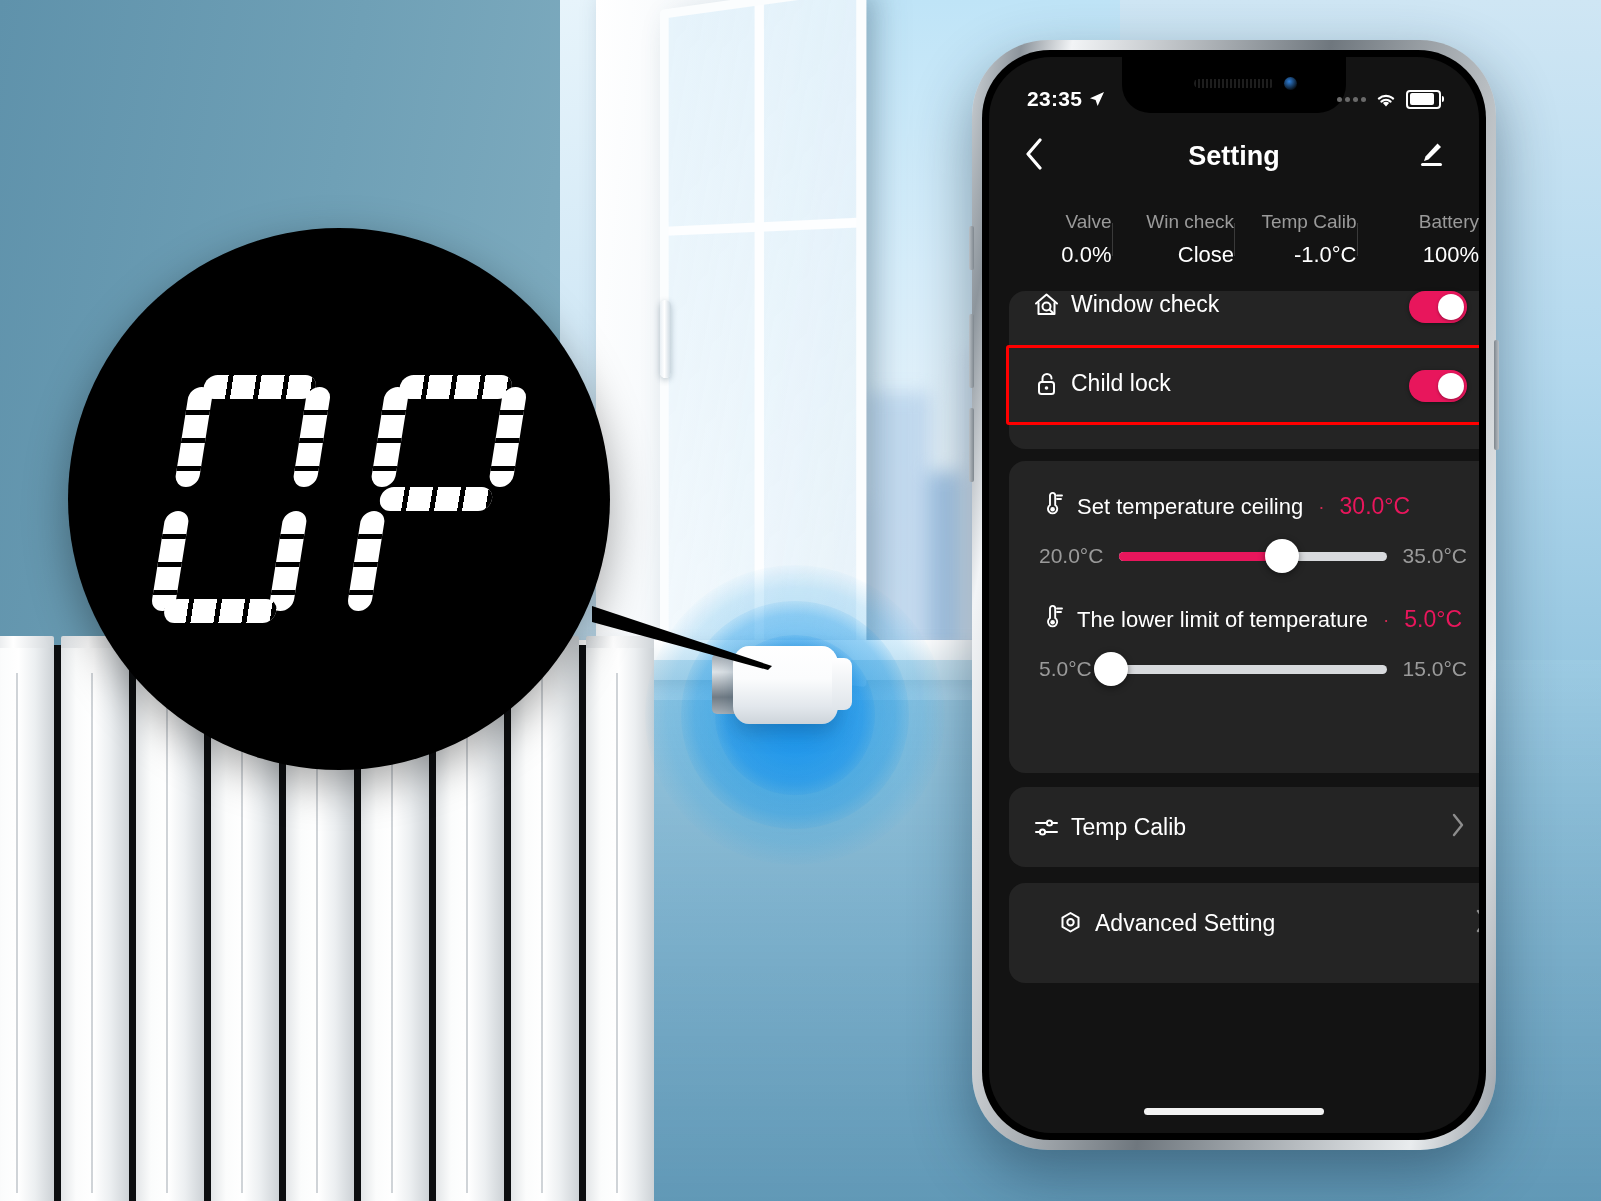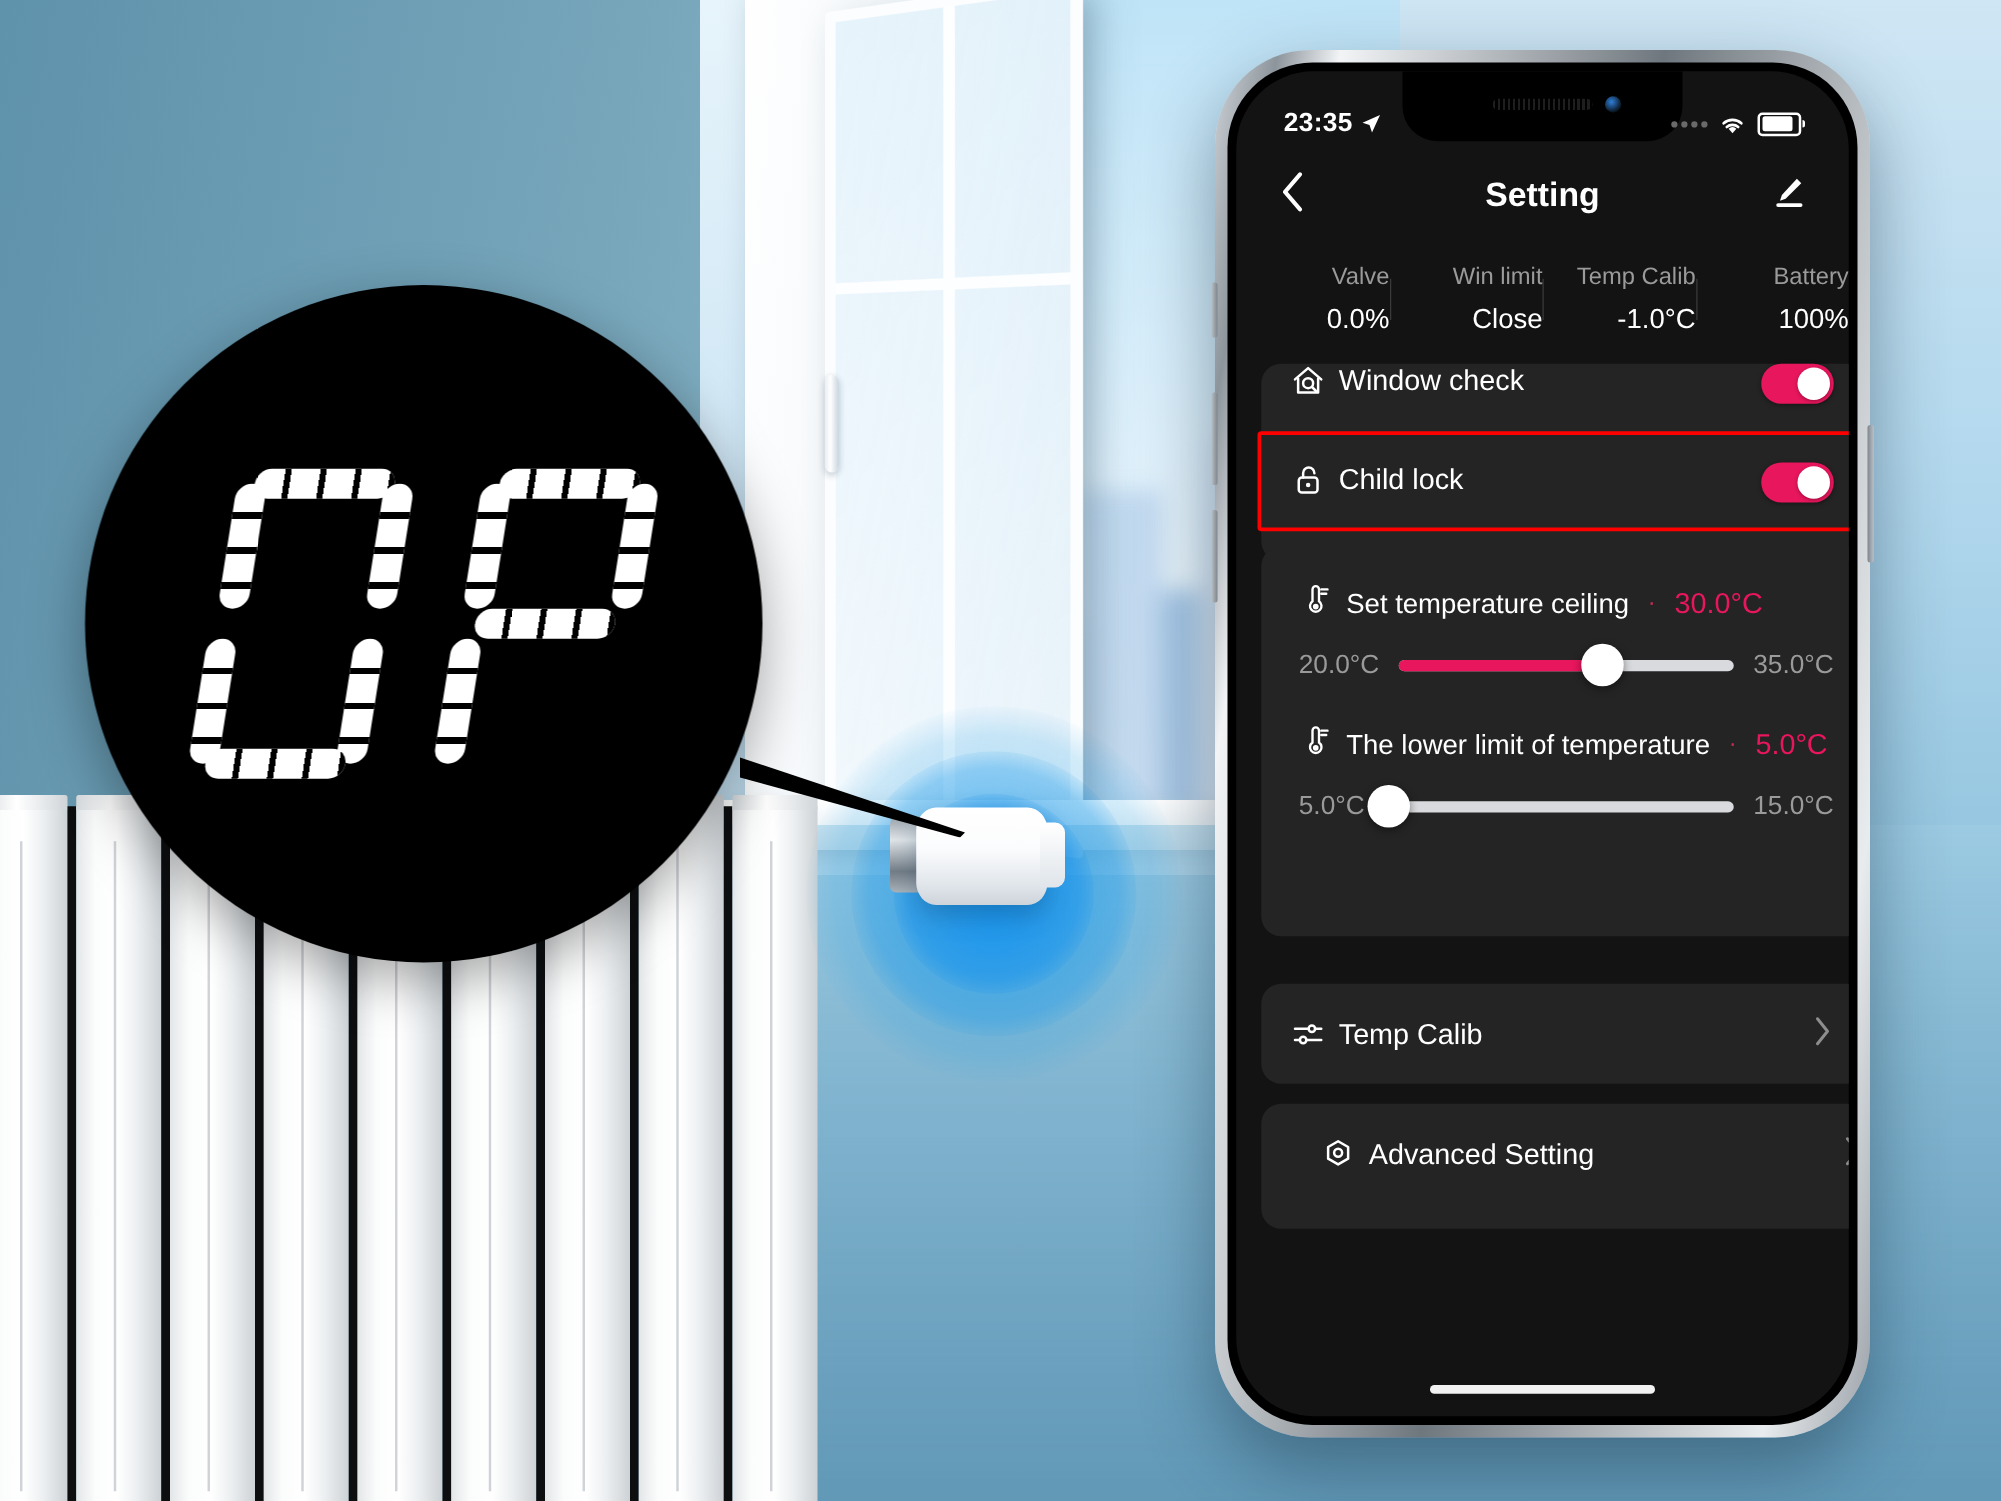--- a/index.html
+++ b/index.html
@@ -227,21 +227,21 @@
   }
   .toggle i{
     position:absolute;right:3px;top:3px;width:26px;height:26px;border-radius:50%;
     background:#fff;display:block;box-shadow:0 1px 3px rgba(0,0,0,.35);
   }
   .highlight-box{
     position:absolute;left:17px;top:288px;width:490px;height:74px;
     border:3px solid #ff0000;border-radius:3px;z-index:12;pointer-events:none;
   }
 
-  .card-temps{top:380px;height:312px;}
+  .card-temps{top:404px;height:312px;}
   .temp-head{
     display:flex;align-items:center;gap:13px;padding:30px 0 0 30px;color:#fff;font-size:22px;
   }
   .temp-sep{color:#d02b52;font-size:19px;margin:0 2px;}
   .temp-val{color:#e8165c;font-size:23px;}
   .slider-wrap{
     display:flex;align-items:center;gap:16px;padding:22px 26px 0 30px;
   }
   .slider-min,.slider-max{font-size:21px;color:#9a9a9a;white-space:nowrap;}
   .track{
@@ -424,21 +424,21 @@
           </svg>
         </div>
       </div>
 
       <div class="stats">
         <div class="stat">
           <div class="stat-label">Valve</div>
           <div class="stat-value">0.0%</div>
         </div>
         <div class="stat">
-          <div class="stat-label">Win limit</div>
+          <div class="stat-label">Win check</div>
           <div class="stat-value">Close</div>
         </div>
         <div class="stat">
           <div class="stat-label">Temp Calib</div>
           <div class="stat-value">-1.0°C</div>
         </div>
         <div class="stat">
           <div class="stat-label">Battery</div>
           <div class="stat-value">100%</div>
         </div>

